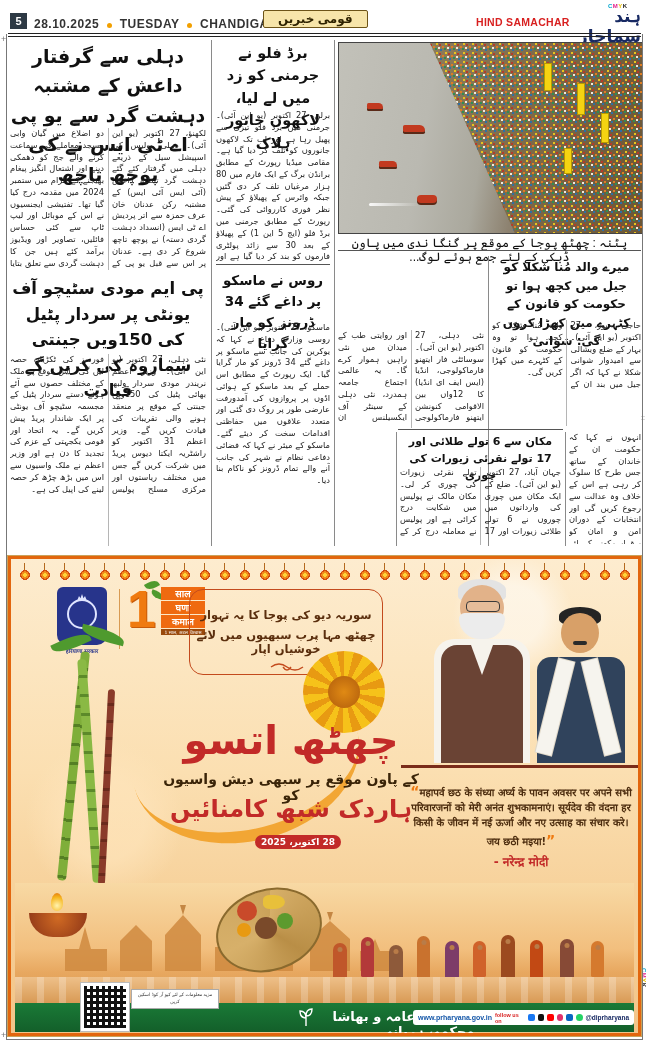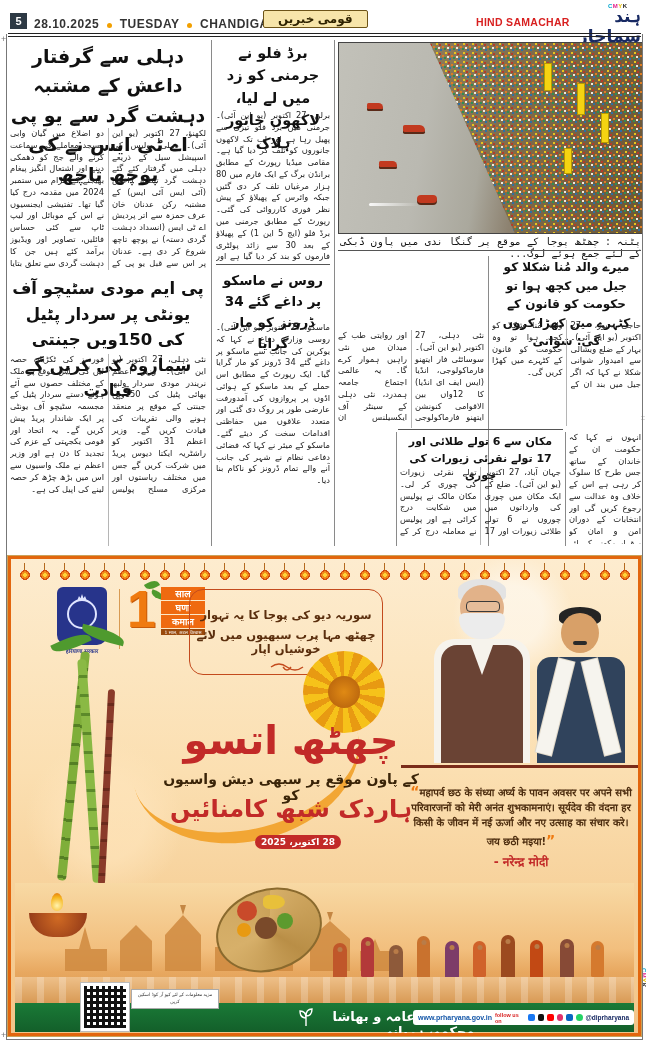--- a/index.html
+++ b/index.html
@@ -35,21 +35,21 @@
      radial-gradient(circle at 5px 4px,#df7d22 0 1.1px,transparent 1.3px),
      radial-gradient(circle at 8px 1px,#e9c31c 0 1px,transparent 1.2px),
      radial-gradient(circle at 3px 7px,#2d6fa8 0 1.1px,transparent 1.3px),
      radial-gradient(circle at 7px 6px,#2f8f52 0 1px,transparent 1.2px),
      radial-gradient(circle at 1px 5px,#efe9df 0 1px,transparent 1.2px),
      linear-gradient(100deg,#9a8a68,#6b5636);
     background-size:9px 9px,9px 9px,9px 9px,9px 9px,9px 9px,9px 9px,100% 100%;}
   .flag{position:absolute;width:6px;background:#f5d312;border:0.5px solid #b89a00;}
   .boat{position:absolute;background:#c23a20;border-radius:2px 6px 2px 2px;box-shadow:0 2px 0 #5a2a18;}
   .wake{position:absolute;height:3px;background:linear-gradient(90deg,rgba(255,255,255,.9),rgba(255,255,255,0));border-radius:2px;}
-  .caption{font-size:10px;direction:rtl;text-align:right;color:#111;font-family:Liberation Mono, monospace;}
+  .caption{font-size:12px;direction:rtl;text-align:center;color:#111;font-family:Liberation Sans, sans-serif;}
   
   #ad{left:8px;top:556px;width:633px;height:480px;border:3px solid #e2660e;outline:1px solid #caa25a;
       background:
        radial-gradient(circle at 80% 12%, rgba(255,255,255,.5) 0 30px, transparent 60px),
        radial-gradient(circle at 15% 55%, rgba(255,230,190,.6) 0 40px, transparent 80px),
        linear-gradient(180deg,#fdeccf 0%,#fbdfb1 45%,#f6cf97 75%,#f2c488 100%);
       box-sizing:border-box;overflow:hidden;}
   .garland{background-image:
      radial-gradient(circle at 10px 10px,#ffd43a 0 1.6px,#f08a1a 1.7px 3.6px,#d2490e 3.7px 4.8px,transparent 5px),
      repeating-linear-gradient(90deg,transparent 0 9.5px,#b56a1f 9.5px 10.5px,transparent 10.5px 20px);

